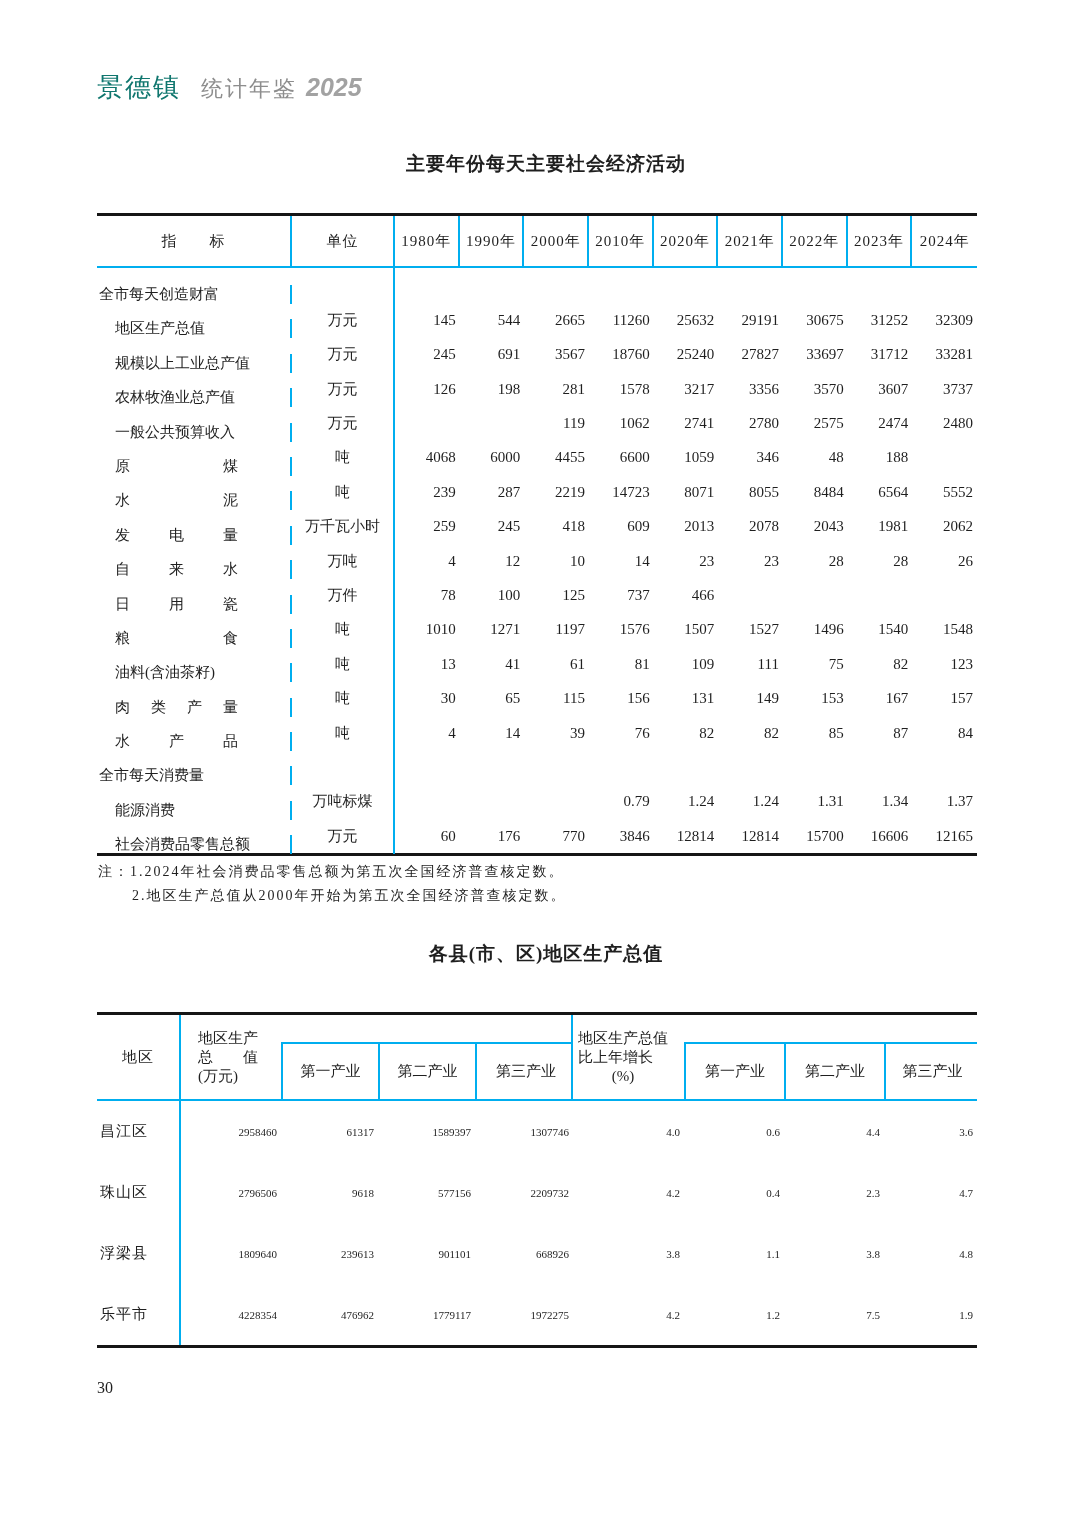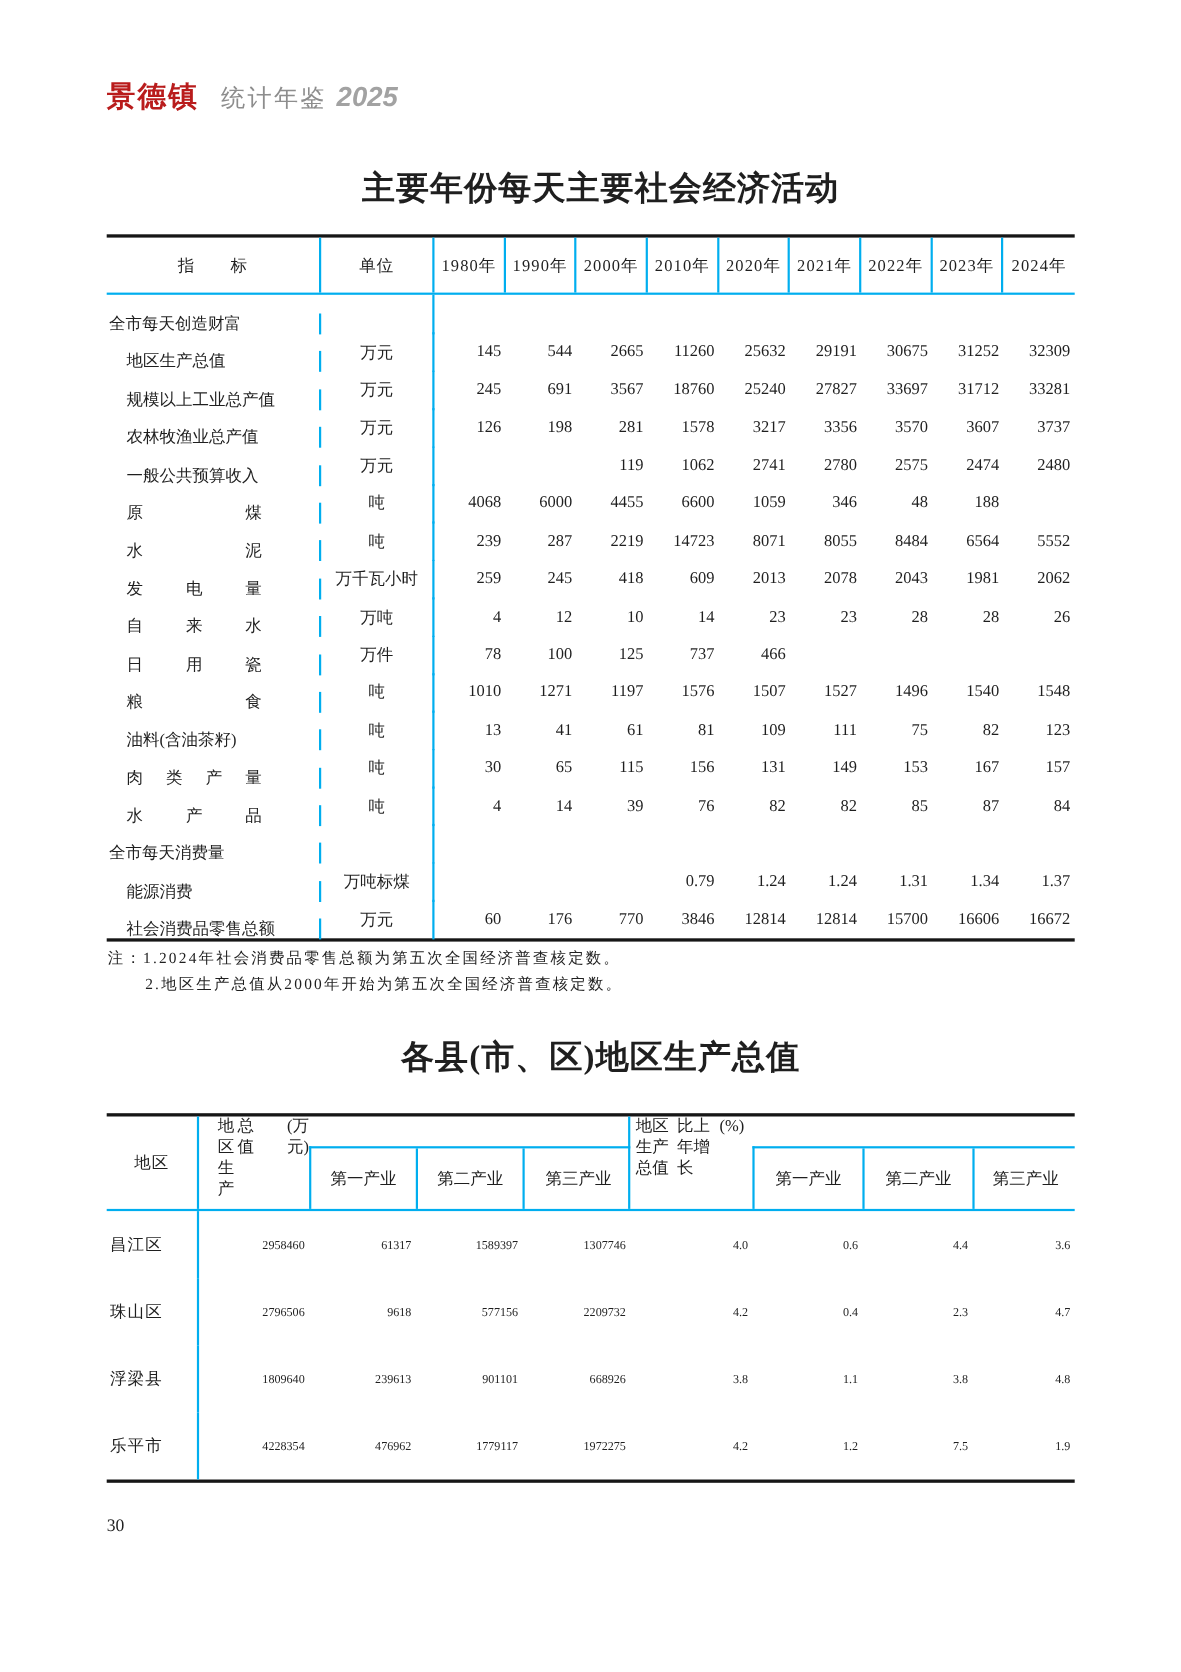--- a/index.html
+++ b/index.html
@@ -11,27 +11,27 @@
   }
   html,body{margin:0;padding:0;background:#e8e8e8;}
   .page{
     position:relative;width:1074px;height:1520px;background:#ffffff;
     margin:0 auto;font-family:var(--serif);color:var(--ink);overflow:hidden;
   }
   *{box-sizing:border-box;}
 
   
   .brand{position:absolute;left:97px;top:70px;white-space:nowrap;font-family:var(--sans);}
-  .brand .b1{font-size:26px;font-weight:700;color:#b91c1c;letter-spacing:2px;}
+  .brand .b1{font-size:26px;font-weight:400;color:#0f766e;letter-spacing:2px;}
   .brand .b2{font-size:22px;font-weight:400;color:#8d8d8d;margin-left:20px;letter-spacing:2px;}
   .brand .b3{font-size:25px;font-weight:800;font-style:italic;color:#a2a2a2;margin-left:9px;text-align:right;}
 
   
   .tbl-title{position:absolute;left:0;width:100%;text-align:center;
-    font-family:var(--serif);font-size:30px;font-weight:600;letter-spacing:1px;margin:0;padding-left:18px;}
+    font-family:var(--serif);font-size:19px;font-weight:600;letter-spacing:1px;margin:0;padding-left:18px;}
   .t1-title{top:151px;}
   .t2-title{top:941px;}
 
   
   .table1{position:absolute;left:97px;top:213px;width:880px;
     border-top:3px solid var(--rule);border-bottom:3px solid var(--rule);}
   .t1-grid{display:grid;grid-template-columns:195px 103px repeat(9,1fr);}
   .t1-header{height:52px;border-bottom:2px solid var(--cyan);}
   .hc{display:flex;align-items:center;justify-content:center;
     font-size:15px;letter-spacing:1px;border-right:2px solid var(--cyan);}
@@ -50,21 +50,21 @@
 
   
   .table2{position:absolute;left:97px;top:1012px;width:880px;
     border-top:3px solid var(--rule);border-bottom:3px solid var(--rule);}
   .t2-header{position:relative;height:86px;border-bottom:2px solid var(--cyan);font-size:15px;}
   .t2-rh{position:absolute;left:0;top:0;width:84px;height:100%;
     border-right:2px solid var(--cyan);display:flex;align-items:center;justify-content:center;letter-spacing:1px;}
   .t2-g{position:absolute;top:0;height:100%;}
   .t2-g.g1{left:84px;width:392px;border-right:2px solid var(--cyan);}
   .t2-g.g2{left:476px;width:404px;}
-  .t2-glabel{position:absolute;left:0;top:0;height:100%;display:flex;flex-direction:row;
+  .t2-glabel{position:absolute;left:0;top:0;height:100%;display:flex;flex-direction:column;
     justify-content:center;line-height:19px;}
   .g1 .t2-glabel{width:100px;padding-left:17px;}
   .g2 .t2-glabel{width:111px;padding-left:5px;}
   .g2 .t2-glabel .l3{width:90px;text-align:center;}
   .t2-subrow{position:absolute;top:27px;bottom:0;border-top:2px solid var(--cyan);
     border-left:2px solid var(--cyan);display:grid;}
   .g1 .t2-subrow{left:100px;width:292px;grid-template-columns:97px 97px 98px;}
   .g2 .t2-subrow{left:111px;width:293px;grid-template-columns:100px 100px 93px;}
   .t2-sub{display:flex;align-items:center;justify-content:center;border-right:2px solid var(--cyan);}
   .t2-sub:last-child{border-right:none;}
@@ -348,21 +348,21 @@
           </div>
           <div class="c unit">万元</div>
           <div class="c num">60</div>
           <div class="c num">176</div>
           <div class="c num">770</div>
           <div class="c num">3846</div>
           <div class="c num">12814</div>
           <div class="c num">12814</div>
           <div class="c num">15700</div>
           <div class="c num">16606</div>
-          <div class="c num">16672</div>
+          <div class="c num">12165</div>
         </div>
       </div>
   </div>
 
   <div class="notes">
     <div class="l1"><span>注：</span><span>1.2024年社会消费品零售总额为第五次全国经济普查核定数。</span></div>
     <div class="l2"><span>2.地区生产总值从2000年开始为第五次全国经济普查核定数。</span></div>
   </div>
 
   <h1 class="tbl-title t2-title">各县(市、区)地区生产总值</h1>

